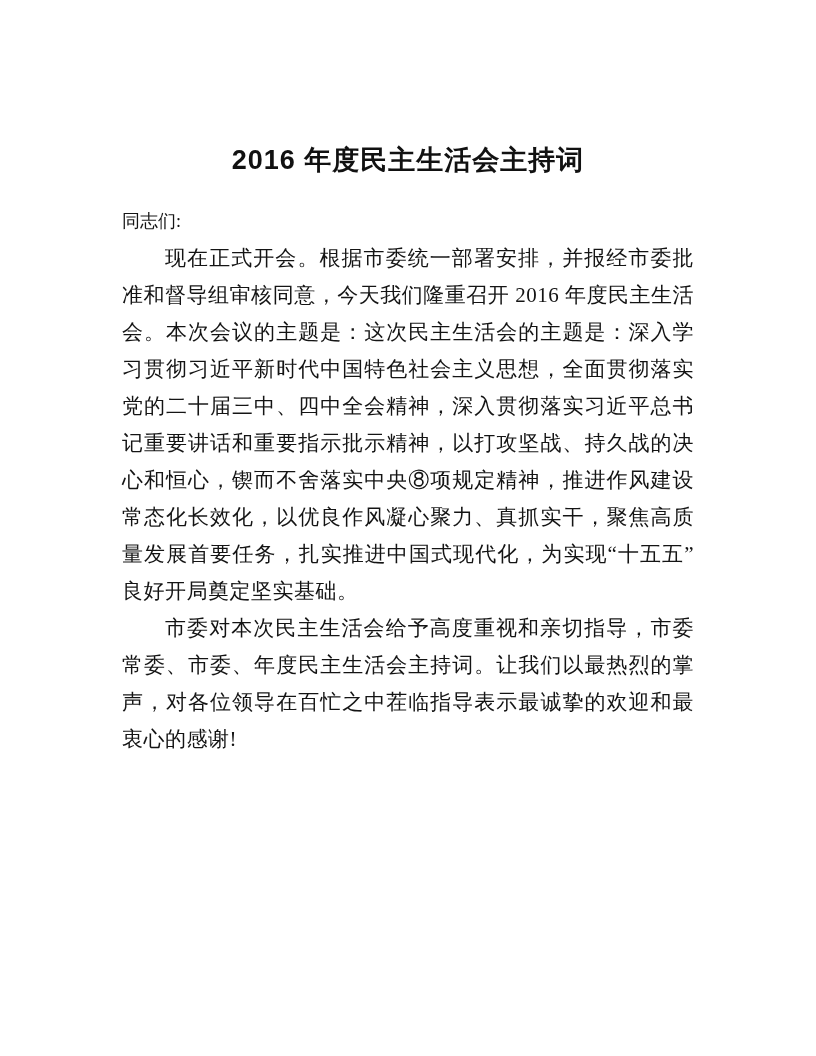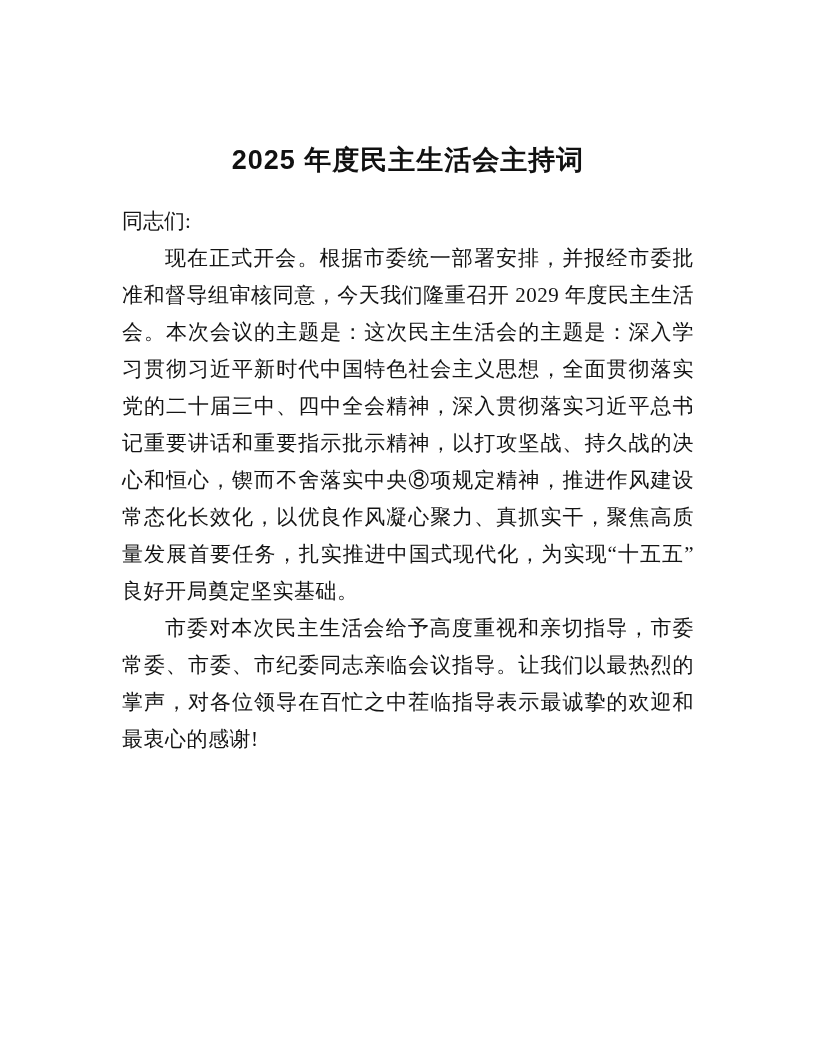--- a/index.html
+++ b/index.html
@@ -23,38 +23,38 @@
     font-family: "Liberation Sans", sans-serif;
     font-weight: 700;
     font-size: 27px;
     line-height: 34px;
     text-align: center;
     letter-spacing: 1px;
     margin: 0 0 26px 0;
     color: #111111;
   }
   .salutation {
-    font-size: 21px;
+    font-size: 18px;
     line-height: 37px;
     margin: 0;
     text-indent: 0;
   }
   .para {
     font-size: 21px;
     line-height: 37px;
     margin: 0;
     text-indent: 43px;
     text-align: justify;
     text-justify: inter-ideograph;
     letter-spacing: 0.5px;
   }
 </style>
 </head>
 <body>
 
 <div class="page">
   <div class="content">
-    <h1 class="doc-title">2025 年度民主生活会主持词</h1>
+    <h1 class="doc-title">2016 年度民主生活会主持词</h1>
     <p class="salutation">同志们:</p>
-    <p class="para">现在正式开会。根据市委统一部署安排，并报经市委批准和督导组审核同意，今天我们隆重召开 2029 年度民主生活会。本次会议的主题是：这次民主生活会的主题是：深入学习贯彻习近平新时代中国特色社会主义思想，全面贯彻落实党的二十届三中、四中全会精神，深入贯彻落实习近平总书记重要讲话和重要指示批示精神，以打攻坚战、持久战的决心和恒心，锲而不舍落实中央⑧项规定精神，推进作风建设常态化长效化，以优良作风凝心聚力、真抓实干，聚焦高质量发展首要任务，扎实推进中国式现代化，为实现“十五五”良好开局奠定坚实基础。</p>
-    <p class="para">市委对本次民主生活会给予高度重视和亲切指导，市委常委、市委、市纪委同志亲临会议指导。让我们以最热烈的掌声，对各位领导在百忙之中茬临指导表示最诚挚的欢迎和最衷心的感谢!</p>
+    <p class="para">现在正式开会。根据市委统一部署安排，并报经市委批准和督导组审核同意，今天我们隆重召开 2016 年度民主生活会。本次会议的主题是：这次民主生活会的主题是：深入学习贯彻习近平新时代中国特色社会主义思想，全面贯彻落实党的二十届三中、四中全会精神，深入贯彻落实习近平总书记重要讲话和重要指示批示精神，以打攻坚战、持久战的决心和恒心，锲而不舍落实中央⑧项规定精神，推进作风建设常态化长效化，以优良作风凝心聚力、真抓实干，聚焦高质量发展首要任务，扎实推进中国式现代化，为实现“十五五”良好开局奠定坚实基础。</p>
+    <p class="para">市委对本次民主生活会给予高度重视和亲切指导，市委常委、市委、年度民主生活会主持词。让我们以最热烈的掌声，对各位领导在百忙之中茬临指导表示最诚挚的欢迎和最衷心的感谢!</p>
   </div>
 </div>
 
 </body></html>

